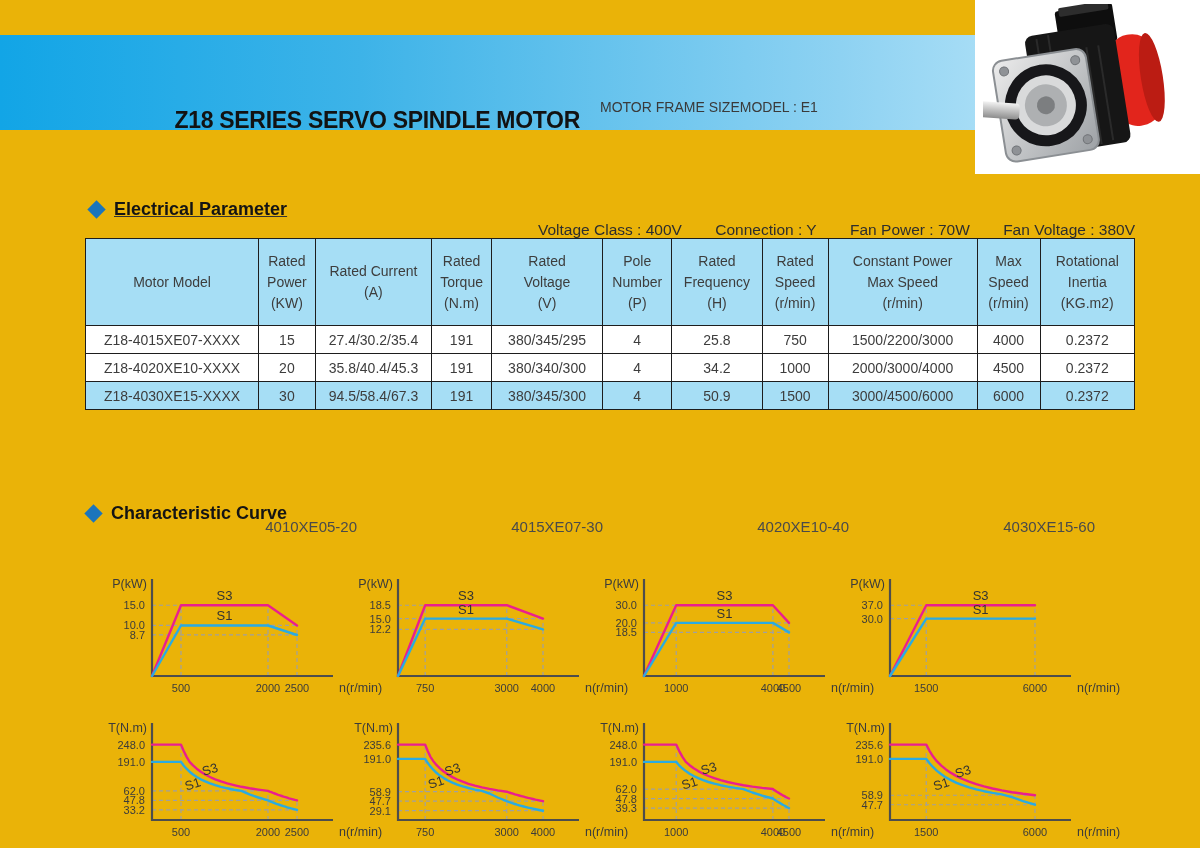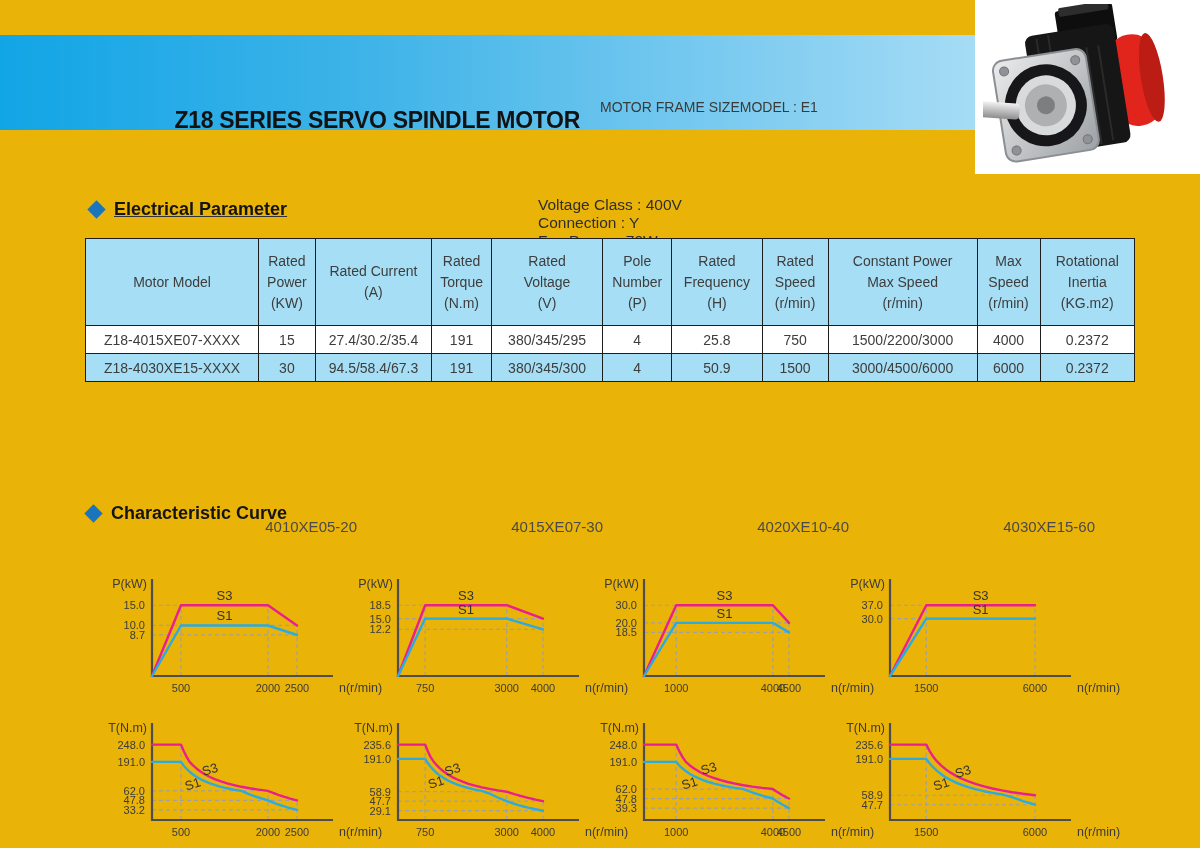--- a/index.html
+++ b/index.html
@@ -15,22 +15,22 @@
   .motor-box{position:absolute;left:975px;top:0;width:225px;height:174px;background:#ffffff;}
   .motor-box svg{position:absolute;left:8px;top:4px;}
   
   .section-header{position:absolute;display:flex;align-items:center;}
   .diamond{width:13px;height:13px;background:#1b75bc;transform:rotate(45deg);
            display:inline-block;margin:0 11px 0 2px;flex:none;}
   .section-title{font-size:18px;font-weight:700;color:#141414;}
   .sec-elec{left:88px;top:199px;text-decoration:underline;}
   .sec-curve{left:85px;top:471px;margin-top:32px;}
   
-  .spec-line{position:absolute;left:538px;top:196px;width:597px;display:flex;
-             justify-content:space-between;font-size:15.5px;color:#2e2e2e;flex-direction:column;}
+  .spec-line{position:absolute;left:538px;top:221px;width:597px;display:flex;
+             justify-content:space-between;font-size:15.5px;color:#2e2e2e;}
   
   table.spec{position:absolute;left:85px;top:238px;width:1050px;border-collapse:collapse;
              table-layout:fixed;font-size:14px;color:#3d3d3d;}
   table.spec th,table.spec td{border:1.8px solid #1d1d1d;text-align:center;padding:0 2px;}
   table.spec th{background:#a6def5;font-weight:400;height:86px;white-space:pre-line;line-height:1.5;}
   table.spec td{height:27px;background:#ffffff;}
   table.spec tr.hl td{background:#a6def5;}
   
   .chart-title{position:absolute;width:260px;text-align:right;font-size:15px;color:#4a4a4a;}
   svg.chart{position:absolute;overflow:visible;}
@@ -150,20 +150,33 @@
           <td>27.4/30.2/35.4</td>
           <td>191</td>
           <td>380/345/295</td>
           <td>4</td>
           <td>25.8</td>
           <td>750</td>
           <td>1500/2200/3000</td>
           <td>4000</td>
           <td>0.2372</td>
         </tr>
+        <tr>
+          <td>Z18-4020XE10-XXXX</td>
+          <td>20</td>
+          <td>35.8/40.4/45.3</td>
+          <td>191</td>
+          <td>380/340/300</td>
+          <td>4</td>
+          <td>34.2</td>
+          <td>1000</td>
+          <td>2000/3000/4000</td>
+          <td>4500</td>
+          <td>0.2372</td>
+        </tr>
         <tr class="hl">
           <td>Z18-4030XE15-XXXX</td>
           <td>30</td>
           <td>94.5/58.4/67.3</td>
           <td>191</td>
           <td>380/345/300</td>
           <td>4</td>
           <td>50.9</td>
           <td>1500</td>
           <td>3000/4500/6000</td>

